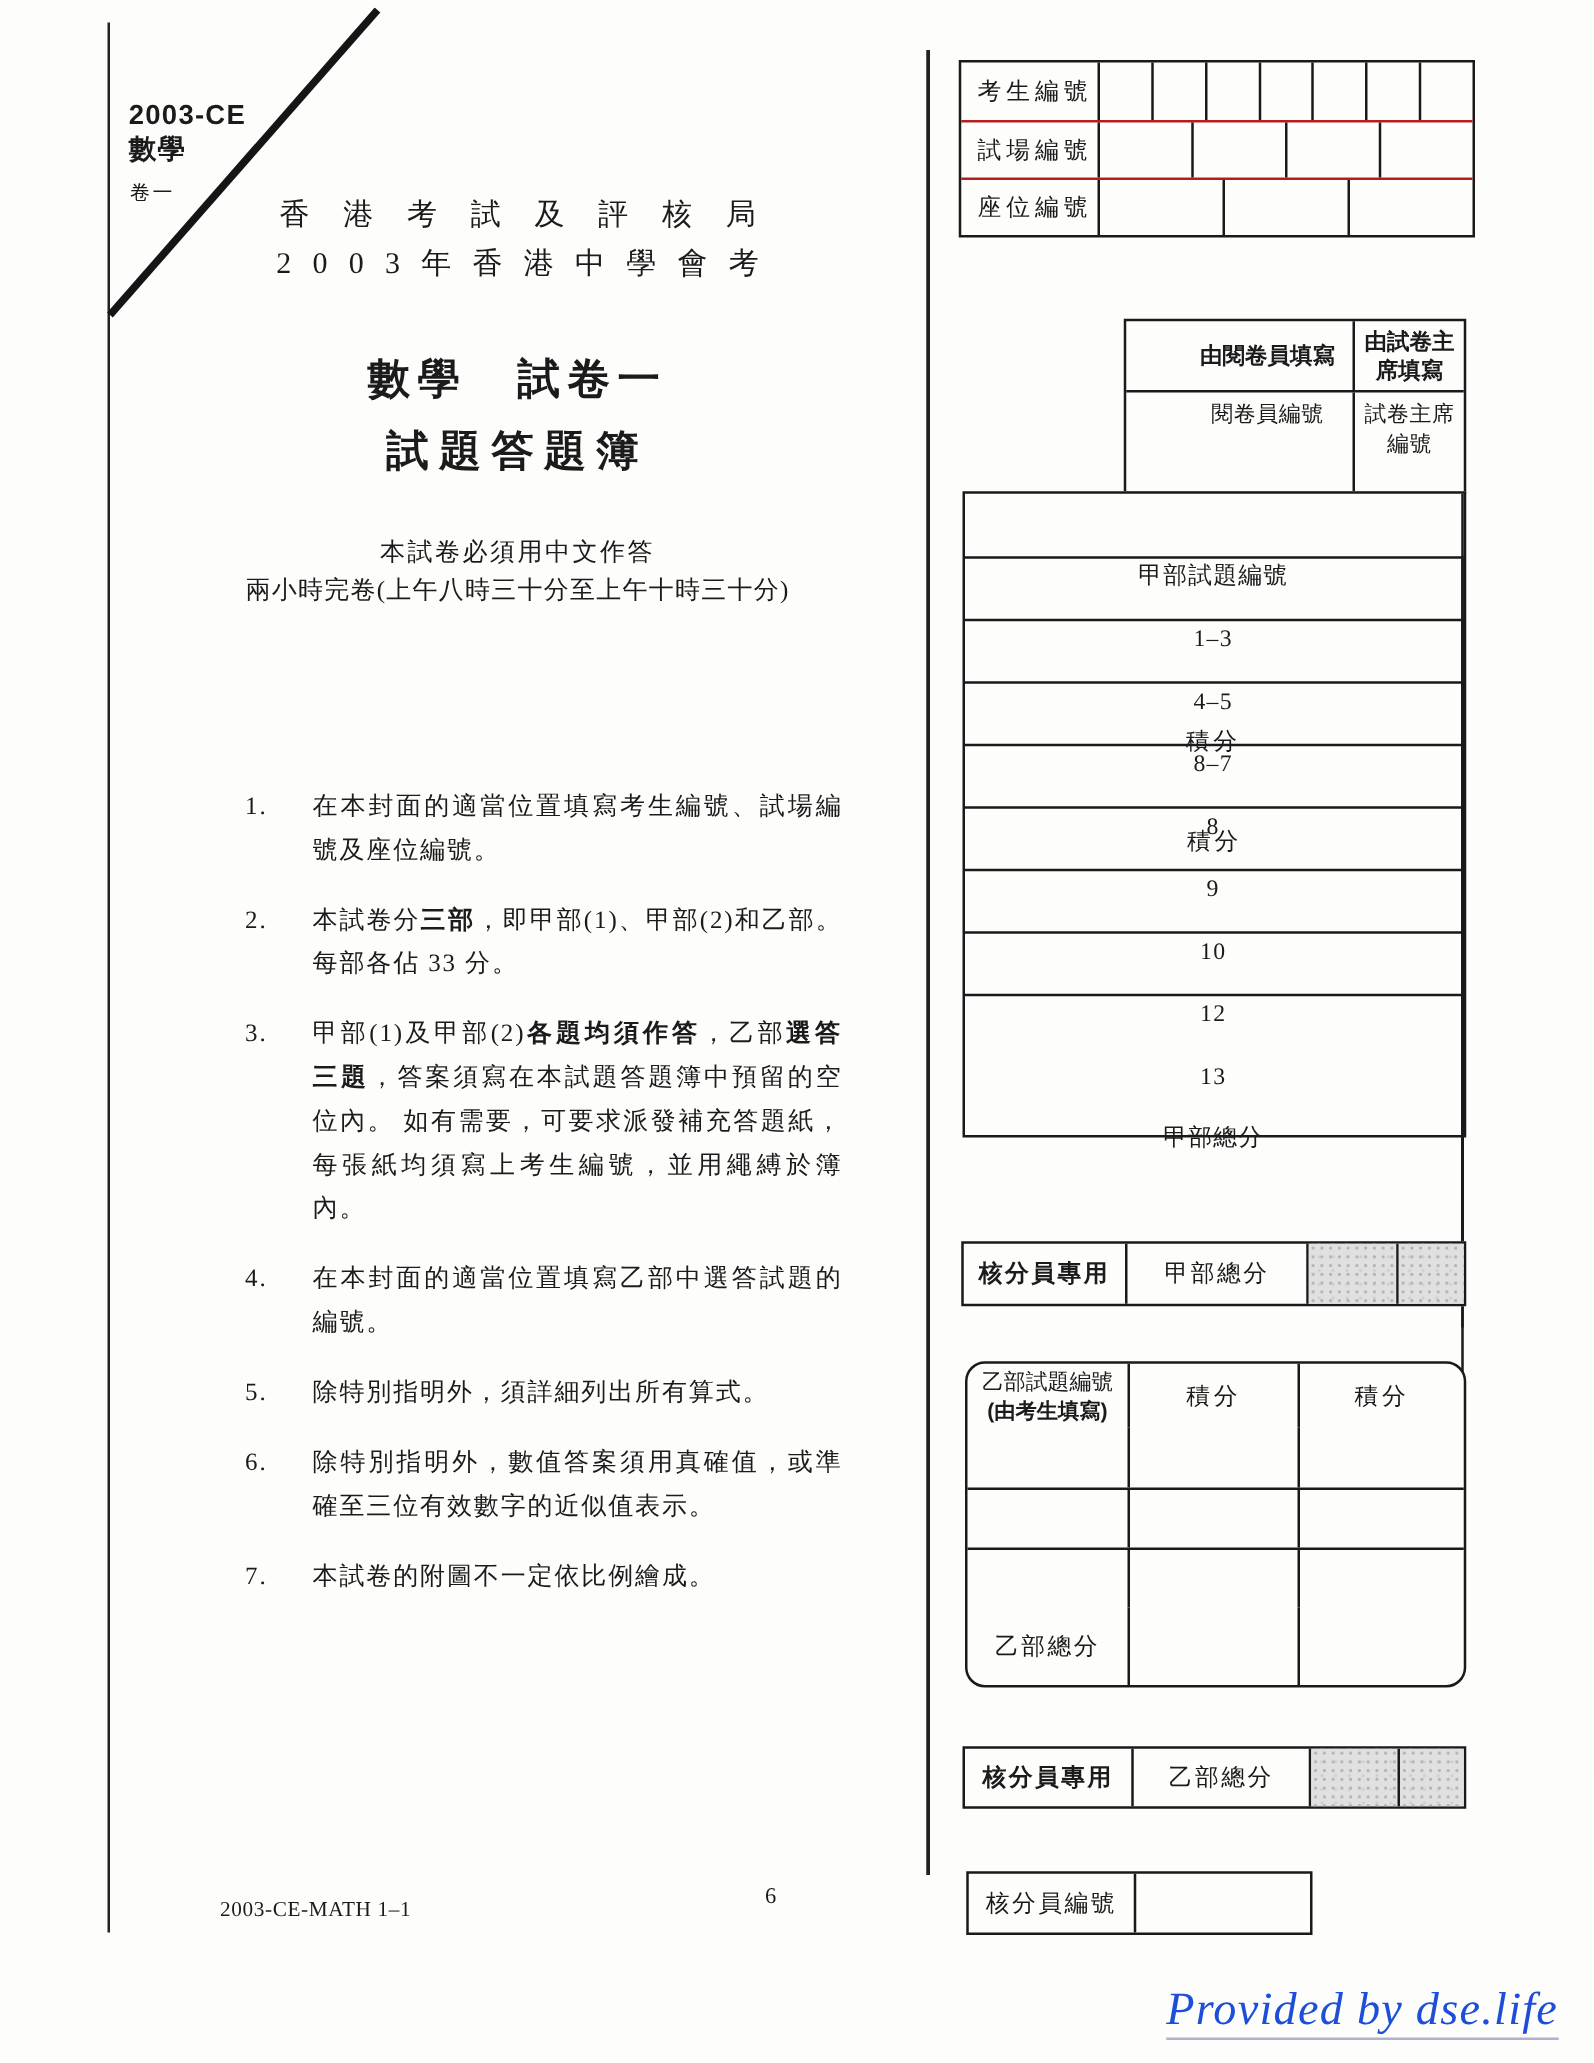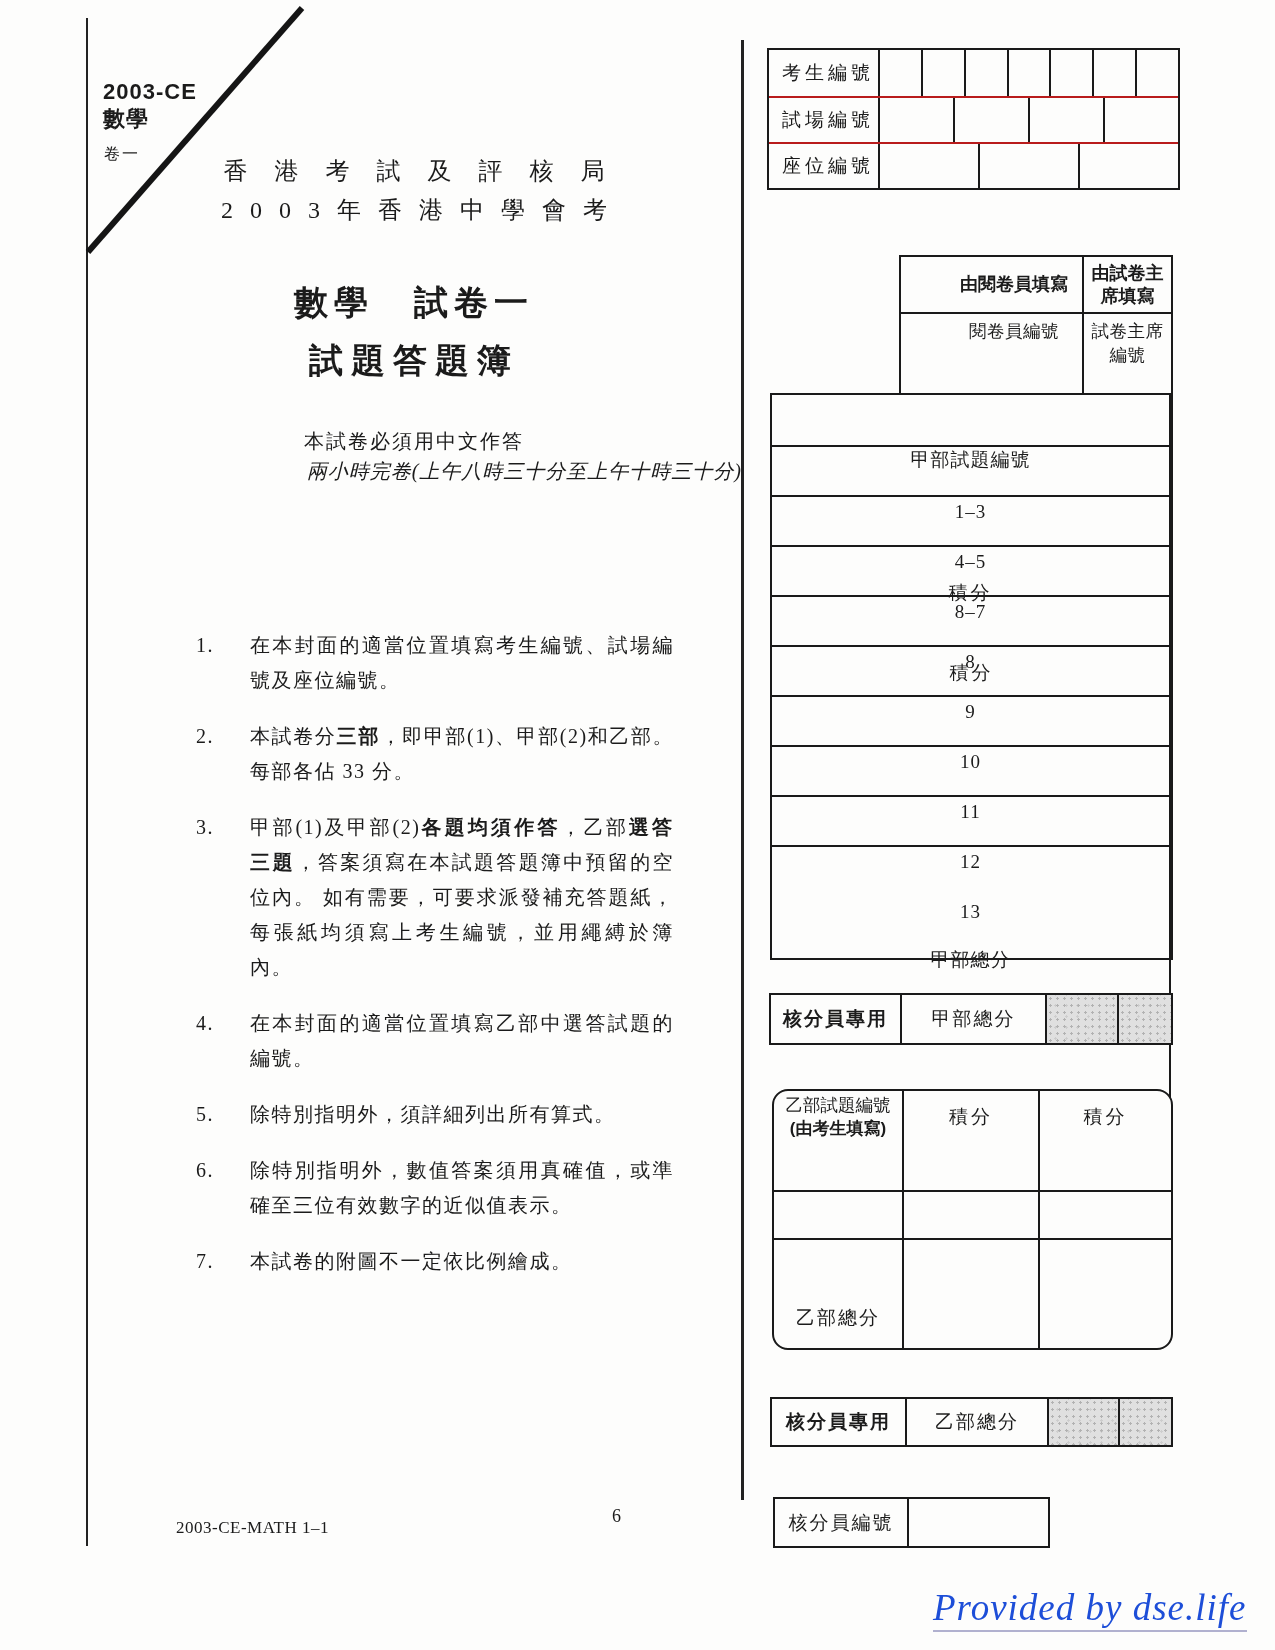--- a/index.html
+++ b/index.html
@@ -14,21 +14,21 @@
   .diag{left:82px;top:6px;}
 
   
   .code{left:103px;top:78px;font-size:22px;line-height:27px;letter-spacing:1px;}
   .paper-no{left:104px;top:144px;font-size:16px;letter-spacing:2px;}
   .org1{left:86px;top:155px;width:656px;text-align:center;font-size:24px;letter-spacing:27px;text-indent:27px;white-space:nowrap;}
   .org2{left:86px;top:194px;width:656px;text-align:center;font-size:24px;letter-spacing:17px;text-indent:17px;white-space:nowrap;}
   .title1{left:86px;top:280px;width:656px;text-align:center;font-size:34px;letter-spacing:6px;}
   .title2{left:86px;top:338px;width:656px;text-align:center;font-size:34px;letter-spacing:8px;}
   .note1{left:86px;top:428px;width:656px;text-align:center;font-size:20px;letter-spacing:2px;}
-  .note2{left:86px;top:458px;width:656px;text-align:right;font-size:20px;letter-spacing:1px;font-style:italic;}
+  .note2{left:86px;top:458px;width:656px;text-align:center;font-size:20px;letter-spacing:1px;}
 
   
   .instructions{left:196px;top:628px;width:478px;font-size:20px;line-height:35px;letter-spacing:1.5px;}
   .inst{display:flex;margin-bottom:21px;}
   .inst-n{width:54px;flex:0 0 54px;}
   .inst-t{flex:1;text-align:justify;}
   .inst-t b{font-family:"Liberation Sans","DejaVu Sans",sans-serif;letter-spacing:2px;}
 
   .footer-code{left:176px;top:1518px;font-size:17px;letter-spacing:.5px;}
   .page-num{left:612px;top:1506px;font-size:18px;}
@@ -239,25 +239,20 @@
           <div class="ta-c0">9</div>
           <div class="ta-c1"></div>
           <div class="ta-c2"></div>
         </div>
         <div class="ta-row">
           <div class="ta-c0">10</div>
           <div class="ta-c1"></div>
           <div class="ta-c2"></div>
         </div>
         <div class="ta-row">
-          <div class="ta-c0">11</div>
-          <div class="ta-c1"></div>
-          <div class="ta-c2"></div>
-        </div>
-        <div class="ta-row">
           <div class="ta-c0">12</div>
           <div class="ta-c1"></div>
           <div class="ta-c2"></div>
         </div>
         <div class="ta-row">
           <div class="ta-c0">13</div>
           <div class="ta-c1"></div>
           <div class="ta-c2"></div>
         </div>
       </div>

